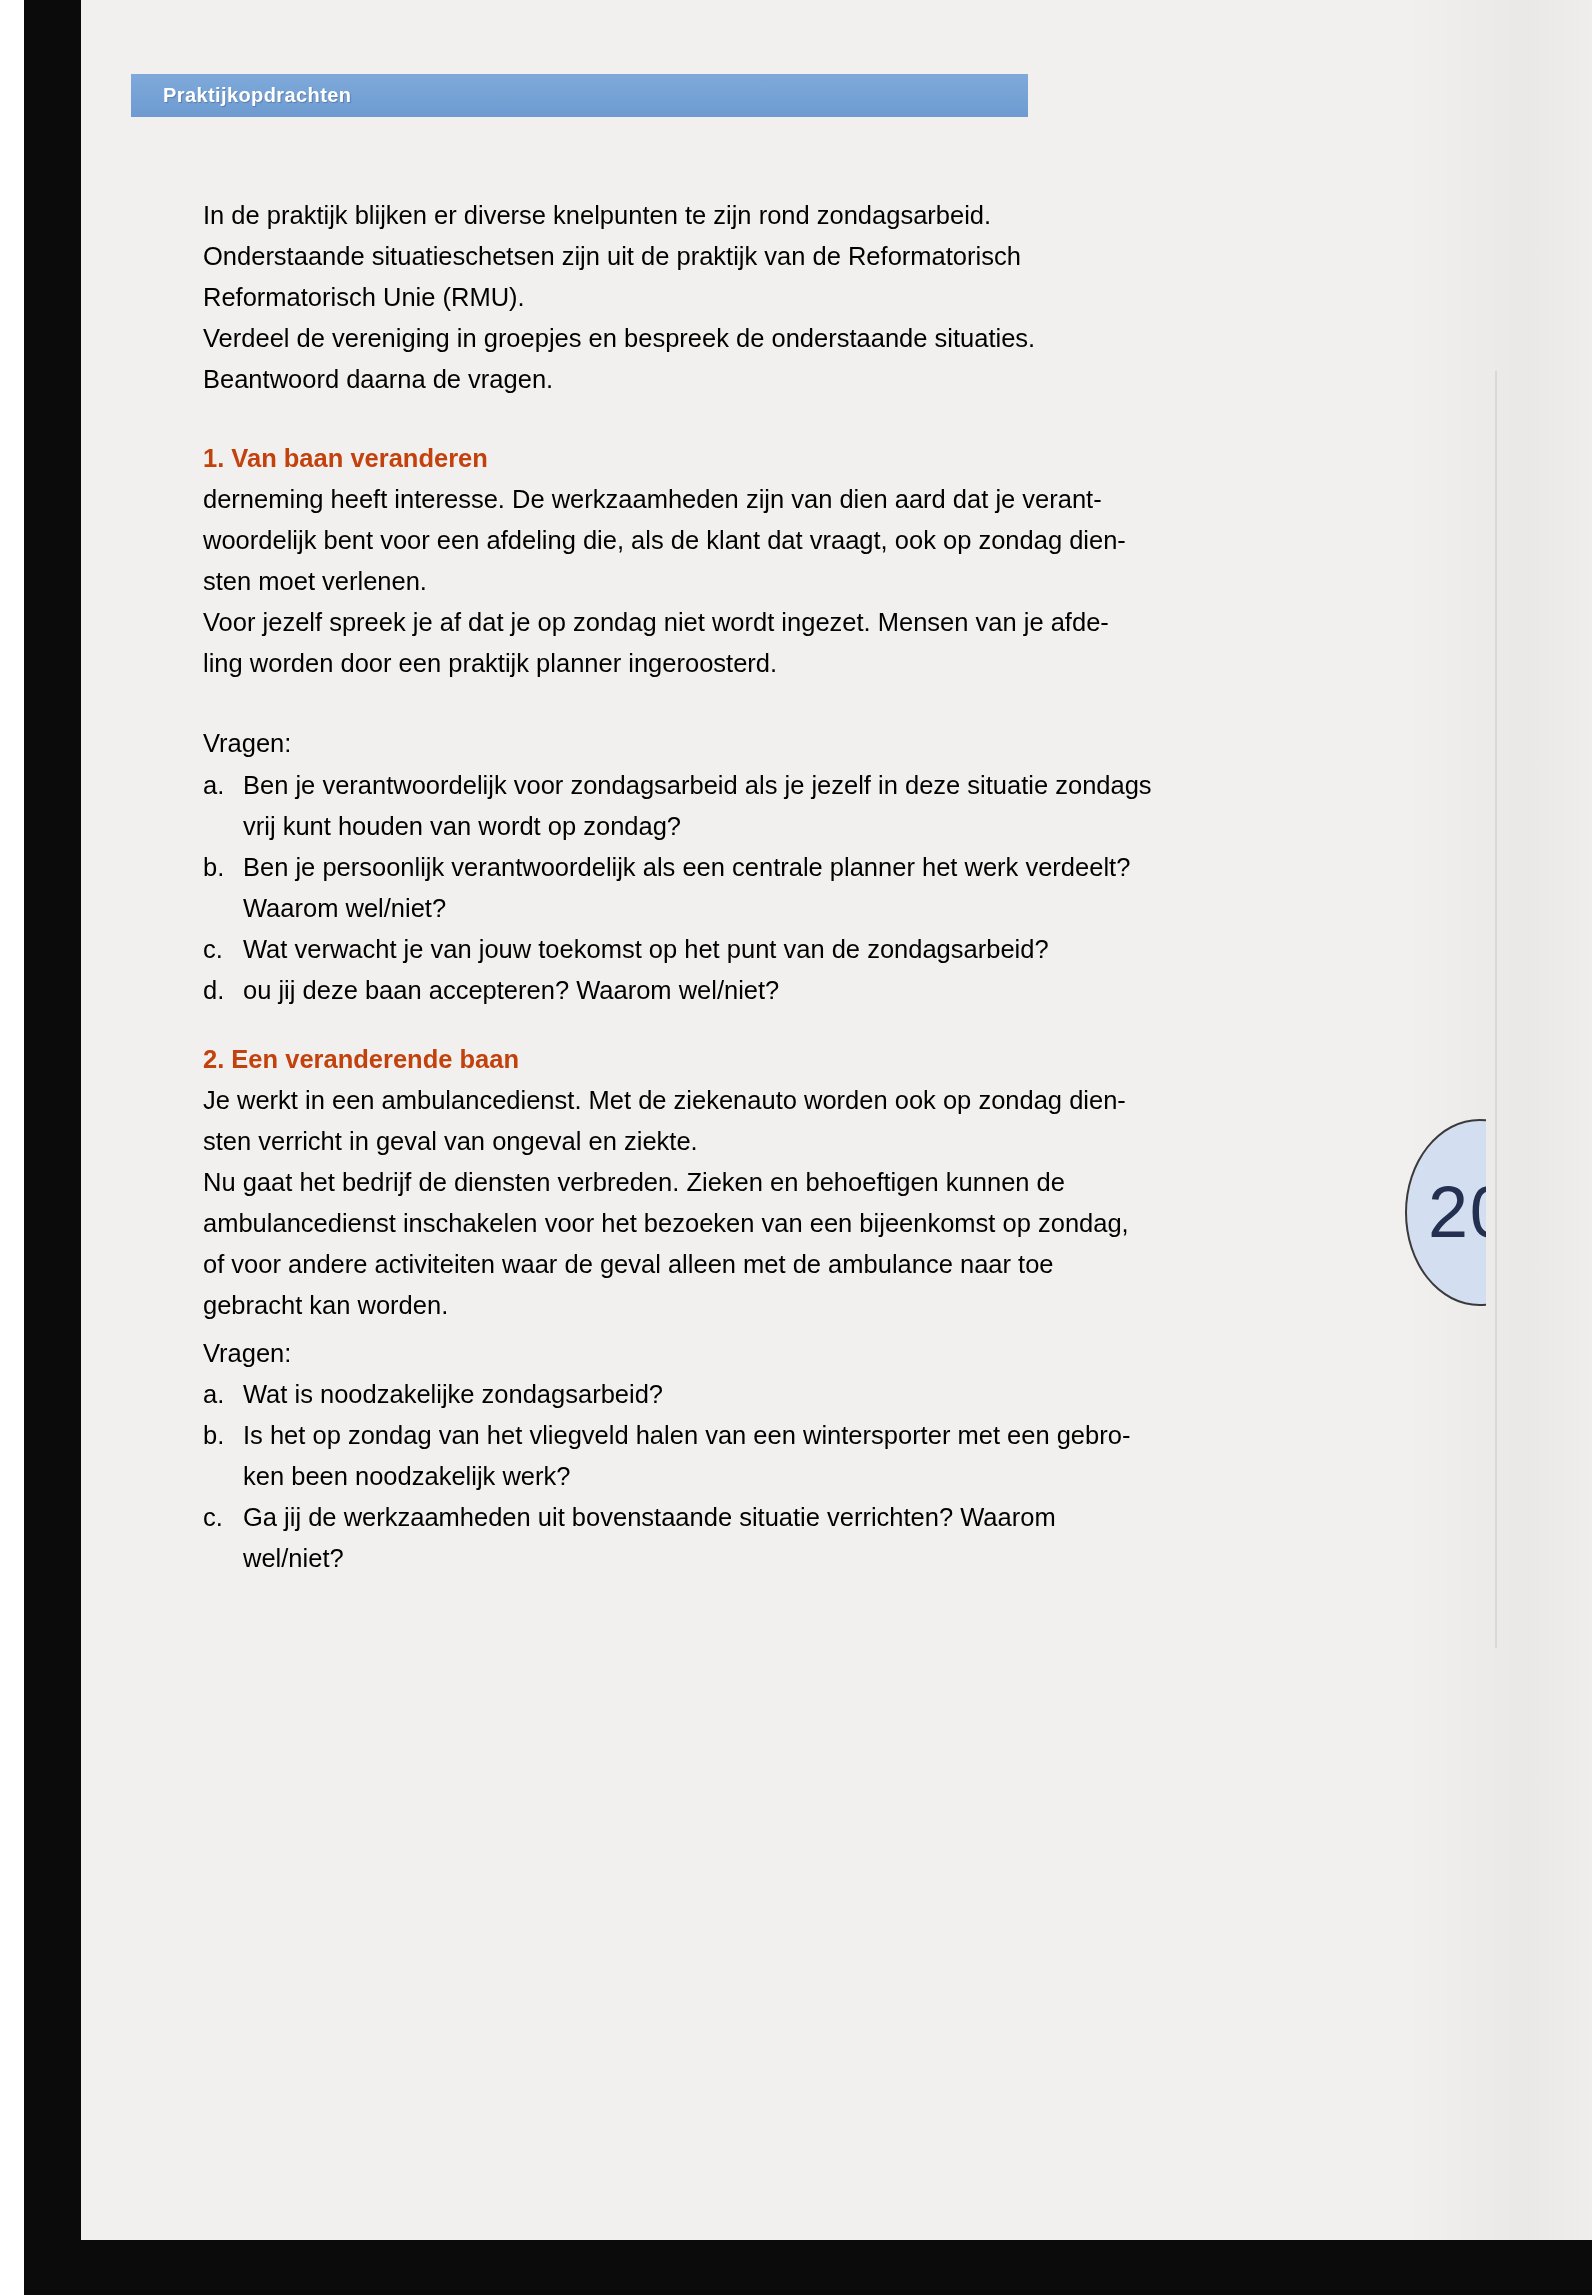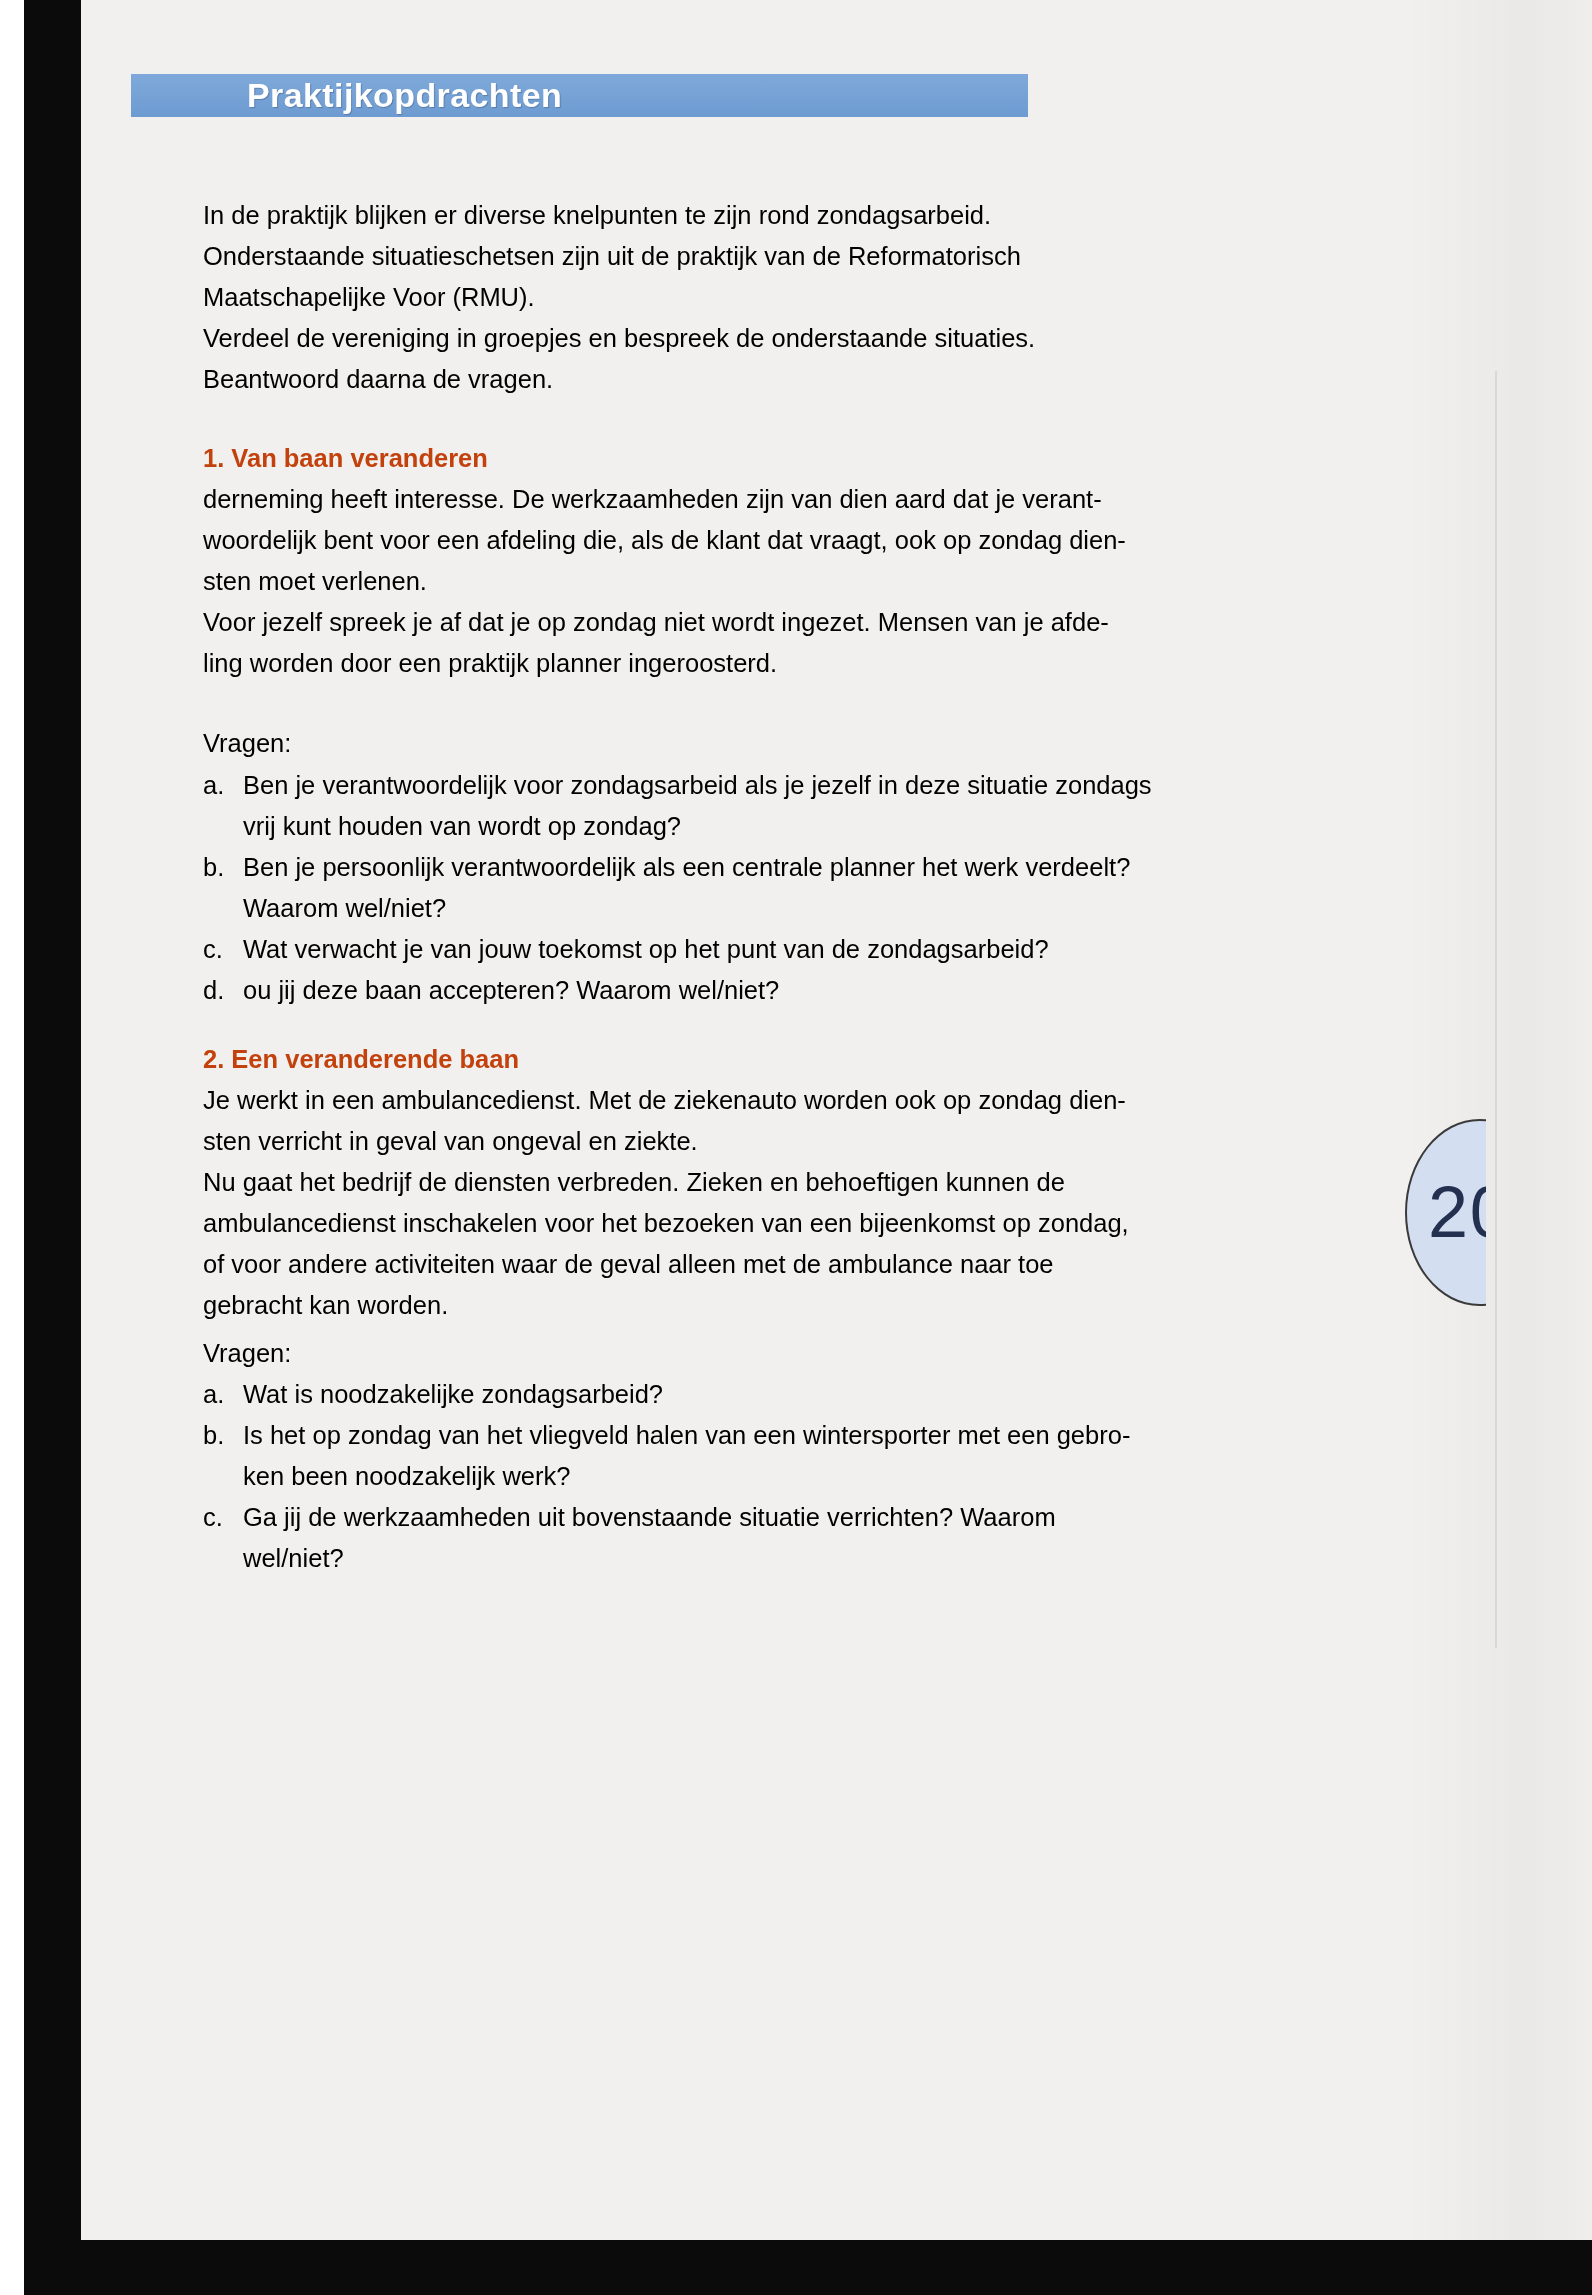--- a/index.html
+++ b/index.html
@@ -23,22 +23,22 @@
   .edge-line{
     position:absolute;left:1414px;top:371px;width:1.7px;height:1277px;
     background:rgba(60,60,60,0.10);
   }
   .header-bar{
     position:absolute;left:131px;top:74px;width:897px;height:43px;
     background:linear-gradient(to bottom,#7fa9da,#6d9bd1);
     display:flex;align-items:center;
   }
   .header-title{
-    color:#ffffff;font-weight:bold;font-size:34px;
-    padding-left:116px;letter-spacing:0.4px;
+    color:#ffffff;font-weight:bold;font-size:20px;
+    padding-left:32px;letter-spacing:0.4px;
     text-shadow:0.9px 0.9px 0.9px rgba(40,60,90,0.35);
   }
   .tblock{
     position:absolute;left:203px;width:1061px;
     color:#000000;font-size:25.5px;line-height:41px;
   }
   .tline{white-space:nowrap;}
   .bold{font-weight:bold;color:#c2410c;}
   .q-row{display:flex;align-items:flex-start;}
   .q-marker{flex:0 0 40px;width:40px;}
@@ -67,21 +67,21 @@
     <div class="edge-line"></div>
   </div>
 
   <div class="header-bar">
     <span class="header-title">Praktijkopdrachten</span>
   </div>
 
   <div class="tblock" style="top:195px;">
     <div class="tline">In de praktijk blijken er diverse knelpunten te zijn rond zondagsarbeid.</div>
     <div class="tline">Onderstaande situatieschetsen zijn uit de praktijk van de Reformatorisch</div>
-    <div class="tline">Maatschapelijke Voor (RMU).</div>
+    <div class="tline">Reformatorisch Unie (RMU).</div>
     <div class="tline">Verdeel de vereniging in groepjes en bespreek de onderstaande situaties.</div>
     <div class="tline">Beantwoord daarna de vragen.</div>
   </div>
 
   <div class="tblock bold" style="top:438px;">1. Van baan veranderen</div>
 
   <div class="tblock" style="top:479px;">
     <div class="tline">derneming heeft interesse. De werkzaamheden zijn van dien aard dat je verant-</div>
     <div class="tline">woordelijk bent voor een afdeling die, als de klant dat vraagt, ook op zondag dien-</div>
     <div class="tline">sten moet verlenen.</div>

